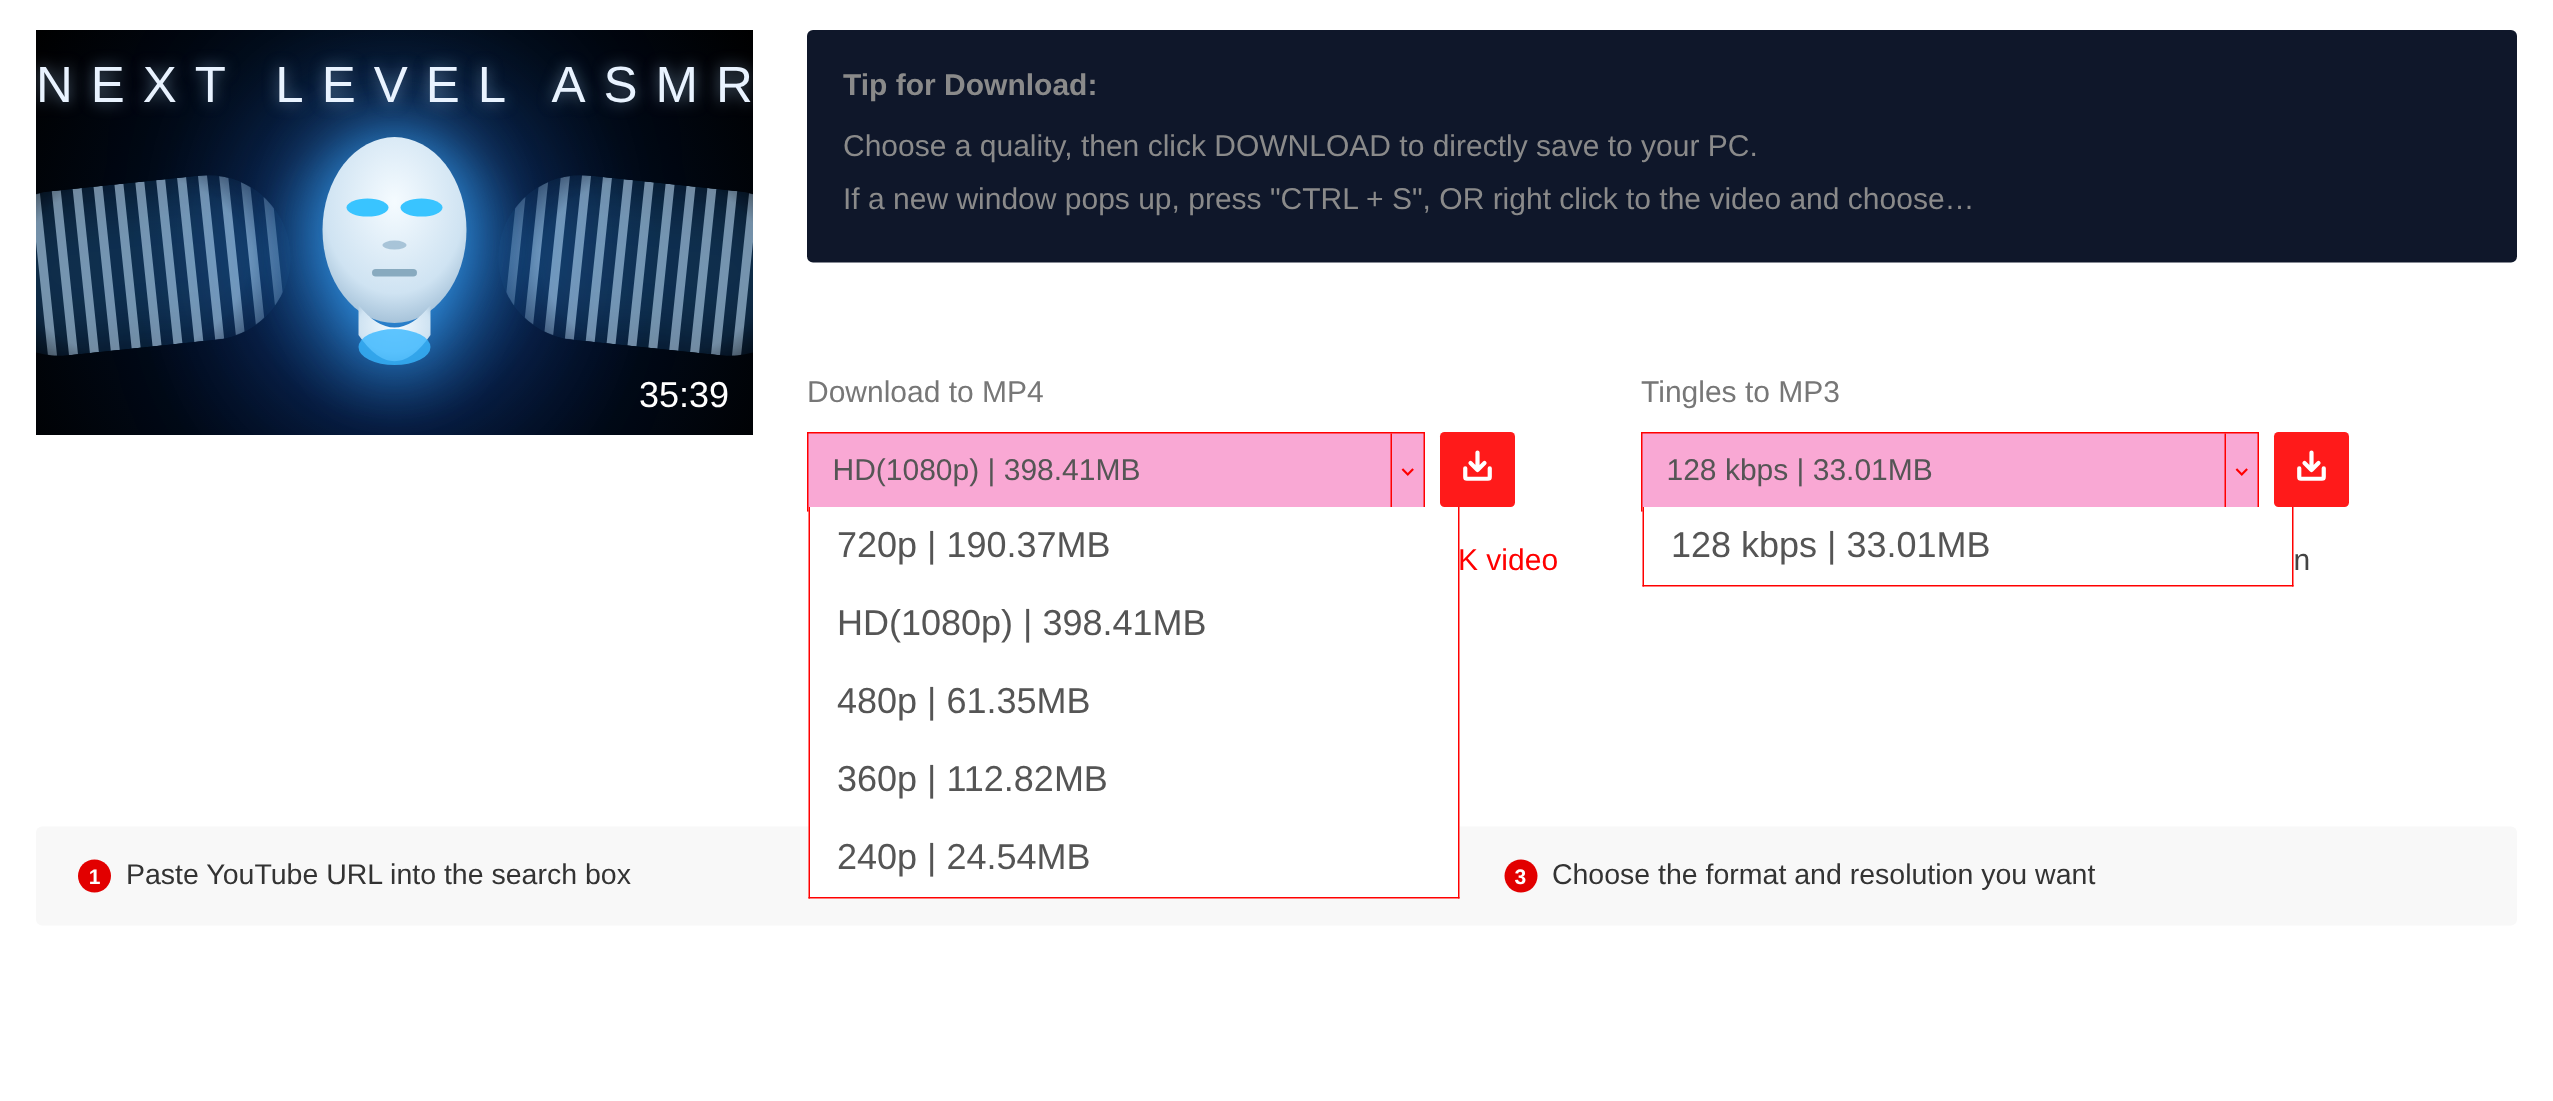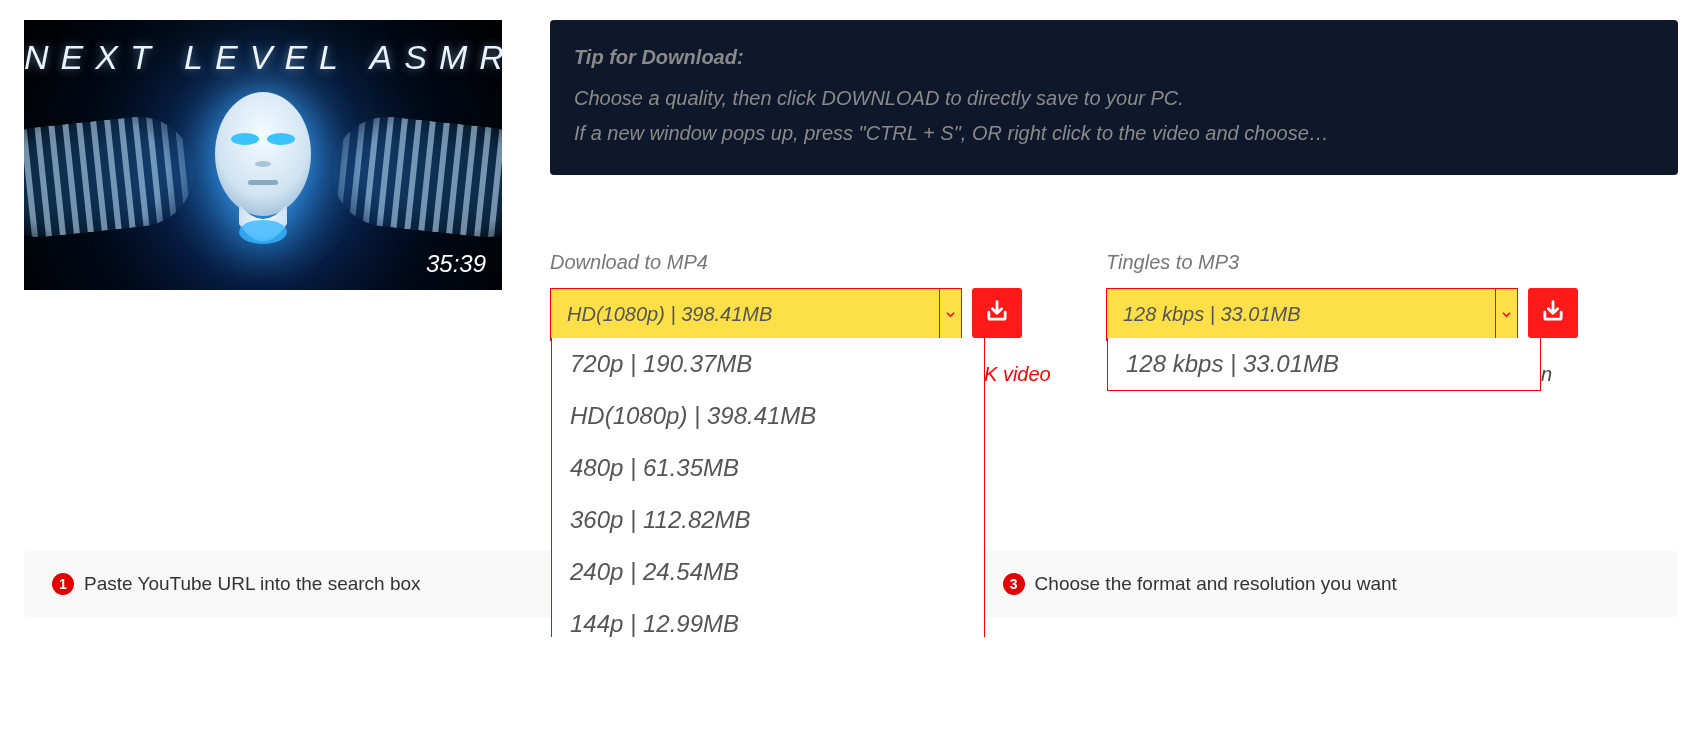--- a/index.html
+++ b/index.html
@@ -3,21 +3,21 @@
 <meta charset="utf-8">
 <style>
   * { box-sizing: border-box; margin: 0; padding: 0; }
   body {
     font-family: Verdana, Geneva, sans-serif;
     background: #fff;
     color: #333;
     width: 1702px;
     padding: 20px 24px;
   }
-  .layout { display: flex; gap: 48px; font-style: italic; }
+  .layout { display: flex; gap: 36px; }
   .left { width: 478px; flex-shrink: 0; }
   .right { flex: 1; }
 
   
   .thumb {
     position: relative; width: 478px; height: 270px;
     background: radial-gradient(circle at 50% 60%, #0a3a7a 0%, #031030 35%, #010916 60%, #000 100%);
     overflow: hidden;
   }
   .thumb .ovl-title {
@@ -56,21 +56,21 @@
   }
   .tipbox .tip-h { font-weight: 700; margin-bottom: 6px; }
   .tipbox p { white-space: nowrap; overflow: hidden; text-overflow: ellipsis; }
 
   .dl-row { display: flex; gap: 84px; margin-top: 76px; }
   .dl-col { position: relative; }
   .dl-label { color: #777; font-size: 20px; margin-bottom: 14px; }
   .select-row { display: flex; align-items: stretch; gap: 10px; }
   .sel {
     width: 412px; height: 53px; border: 1px solid #ff0000;
-    display: flex; align-items: center; position: relative; background: #fde047;
+    display: flex; align-items: center; position: relative; background: #f9a8d4;
   }
   .sel .sel-text { flex: 1; padding: 0 16px; color: #555; font-size: 20px; }
   .sel .sel-caret {
     width: 22px; height: 100%; border-left: 1px solid #ff0000;
     display: flex; align-items: center; justify-content: center;
   }
   .sel .sel-caret svg { width: 9px; height: 9px; }
   .dl-btn {
     width: 50px; height: 50px; background: #ff1a1a;
     display: flex; align-items: center; justify-content: center; border-radius: 3px;
@@ -161,21 +161,20 @@
               <svg viewBox="0 0 10 10">
                   <path d="M1 3 L5 7 L9 3" fill="none" stroke="#ff0000" stroke-width="1.6"></path>
                 </svg>
             </div>
             <div class="dropdown">
               <div class="opt">720p | 190.37MB</div>
               <div class="opt">HD(1080p) | 398.41MB</div>
               <div class="opt">480p | 61.35MB</div>
               <div class="opt">360p | 112.82MB</div>
               <div class="opt">240p | 24.54MB</div>
-              <div class="opt">144p | 12.99MB</div>
             </div>
           </div>
           <div class="dl-btn">
             <span>
               <svg viewBox="0 0 24 24">
                   <path d="M5 13v5a1 1 0 0 0 1 1h12a1 1 0 0 0 1-1v-5" fill="none" stroke="#fff" stroke-width="2.4" stroke-linecap="round"></path>
                   <path d="M12 4v10M8 10l4 4 4-4" fill="none" stroke="#fff" stroke-width="2.4" stroke-linecap="round" stroke-linejoin="round"></path>
                 </svg>
             </span>
           </div>

